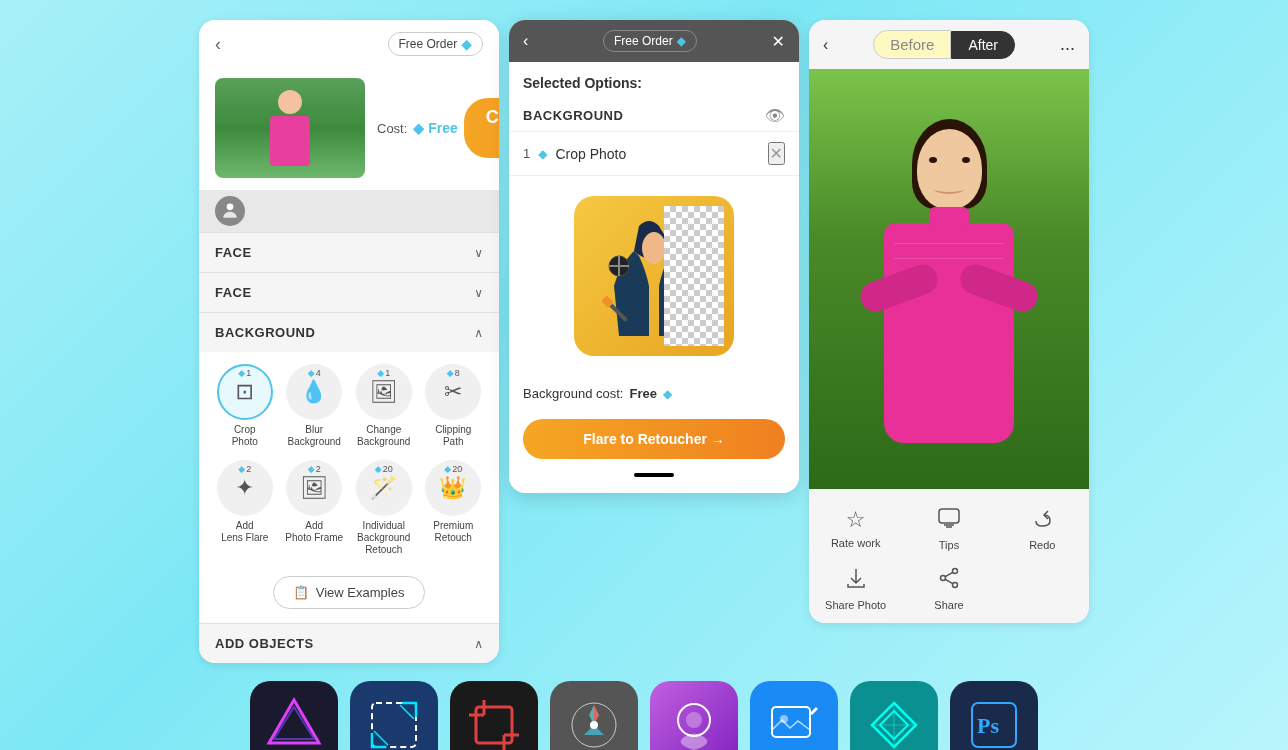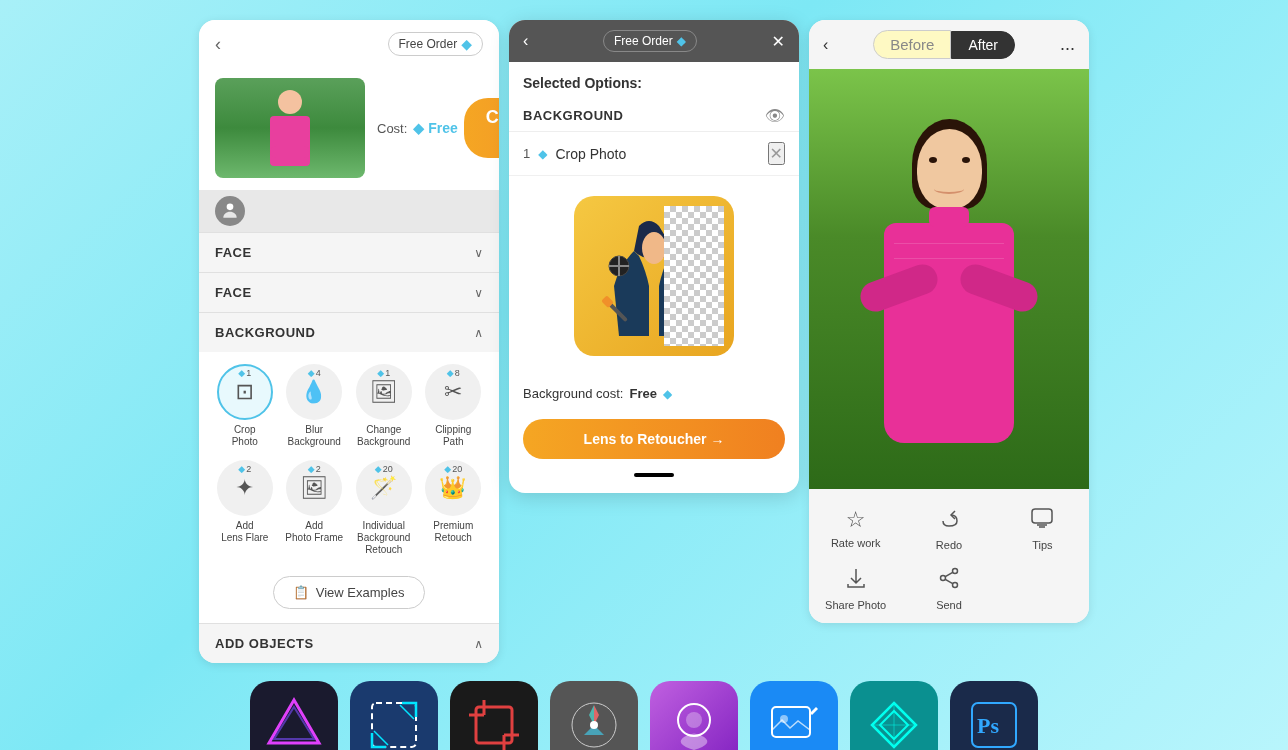--- a/index.html
+++ b/index.html
@@ -769,21 +769,21 @@
         </div>
       </div>
     </div>
 
     <div class="processing-cost">
       <span>Background cost:</span>
       <span class="cost-free">Free</span>
       <span style="color:#4fc3e8;font-size:12px">◆</span>
     </div>
 
-    <button class="send-btn">Lens to Retoucher →</button>
+    <button class="send-btn">Flare to Retoucher →</button>
 
 
     <div style="display:flex;justify-content:center;padding:6px 0 8px;">
       <div class="bottom-bar"></div>
     </div>
   </div>
 
   <div class="right-panel">
     <div class="right-header">
       <button class="back-btn-right">‹</button>
@@ -826,60 +826,60 @@
             </div>
           </div>
         </div>
       </div>
     </div>
 
     <div class="right-actions">
       <button class="action-btn">
         <span class="action-icon">☆</span>
         <span class="action-label">Rate work</span>
-      </button>
-      <button class="action-btn">
-        <span class="action-icon">
-          <svg width="24" height="22" viewBox="0 0 24 22" fill="none">
-            <path d="M18 4 L14 8 L18 12" stroke="#555" stroke-width="1.5" fill="none"></path>
-            <path d="M14 8 Q20 8 20 14 Q20 19 12 19 Q6 19 6 14" stroke="#555" stroke-width="1.5" fill="none"></path>
-          </svg>
-        </span>
-        <span class="action-label">Redo</span>
       </button>
       <button class="action-btn">
         <span class="action-icon">
           <svg width="24" height="22" viewBox="0 0 24 22" fill="none">
             <rect x="2" y="2" width="20" height="14" rx="3" stroke="#555" stroke-width="1.5" fill="none"></rect>
             <line x1="7" y1="18" x2="17" y2="18" stroke="#555" stroke-width="1.5"></line>
             <line x1="9" y1="20" x2="15" y2="20" stroke="#555" stroke-width="1.5"></line>
           </svg>
         </span>
         <span class="action-label">Tips</span>
+      </button>
+      <button class="action-btn">
+        <span class="action-icon">
+          <svg width="24" height="22" viewBox="0 0 24 22" fill="none">
+            <path d="M18 4 L14 8 L18 12" stroke="#555" stroke-width="1.5" fill="none"></path>
+            <path d="M14 8 Q20 8 20 14 Q20 19 12 19 Q6 19 6 14" stroke="#555" stroke-width="1.5" fill="none"></path>
+          </svg>
+        </span>
+        <span class="action-label">Redo</span>
       </button>
       <button class="action-btn">
         <span class="action-icon">
           <svg width="24" height="22" viewBox="0 0 24 22" fill="none">
             <path d="M12 2 L12 15 M7 11 L12 16 L17 11" stroke="#555" stroke-width="1.5" fill="none"></path>
             <path d="M4 17 L4 20 L20 20 L20 17" stroke="#555" stroke-width="1.5" fill="none"></path>
           </svg>
         </span>
         <span class="action-label">Share Photo</span>
       </button>
       <button class="action-btn">
         <span class="action-icon">
           <svg width="24" height="22" viewBox="0 0 24 22" fill="none">
             <circle cx="18" cy="4" r="2.5" stroke="#555" stroke-width="1.5" fill="none"></circle>
             <circle cx="6" cy="11" r="2.5" stroke="#555" stroke-width="1.5" fill="none"></circle>
             <circle cx="18" cy="18" r="2.5" stroke="#555" stroke-width="1.5" fill="none"></circle>
             <line x1="8.3" y1="9.7" x2="15.7" y2="5.3" stroke="#555" stroke-width="1.5"></line>
             <line x1="8.3" y1="12.3" x2="15.7" y2="16.7" stroke="#555" stroke-width="1.5"></line>
           </svg>
         </span>
-        <span class="action-label">Send</span>
+        <span class="action-label">Share</span>
       </button>
     </div>
   </div>
 </div>
 
 <div class="app-icons-row">
 
   <div class="app-icon app-icon-1">
     <svg width="60" height="60" viewBox="0 0 60 60">
       <polygon points="30,5 55,48 5,48" fill="none" stroke="#e040fb" stroke-width="3"></polygon>

